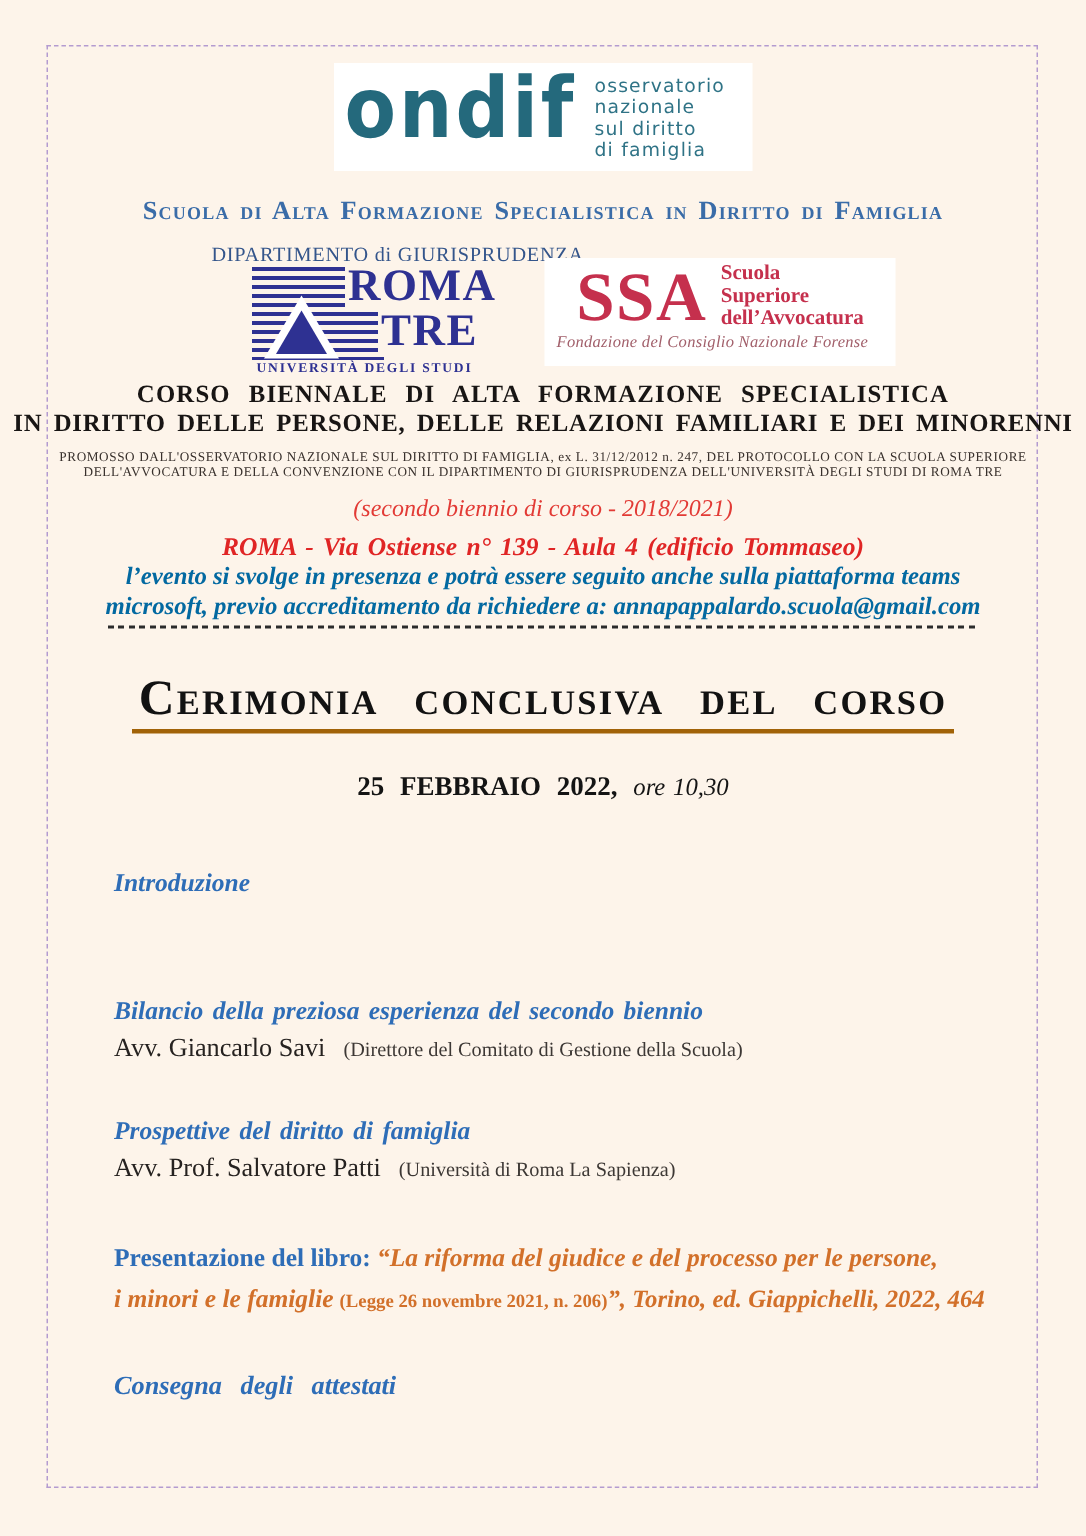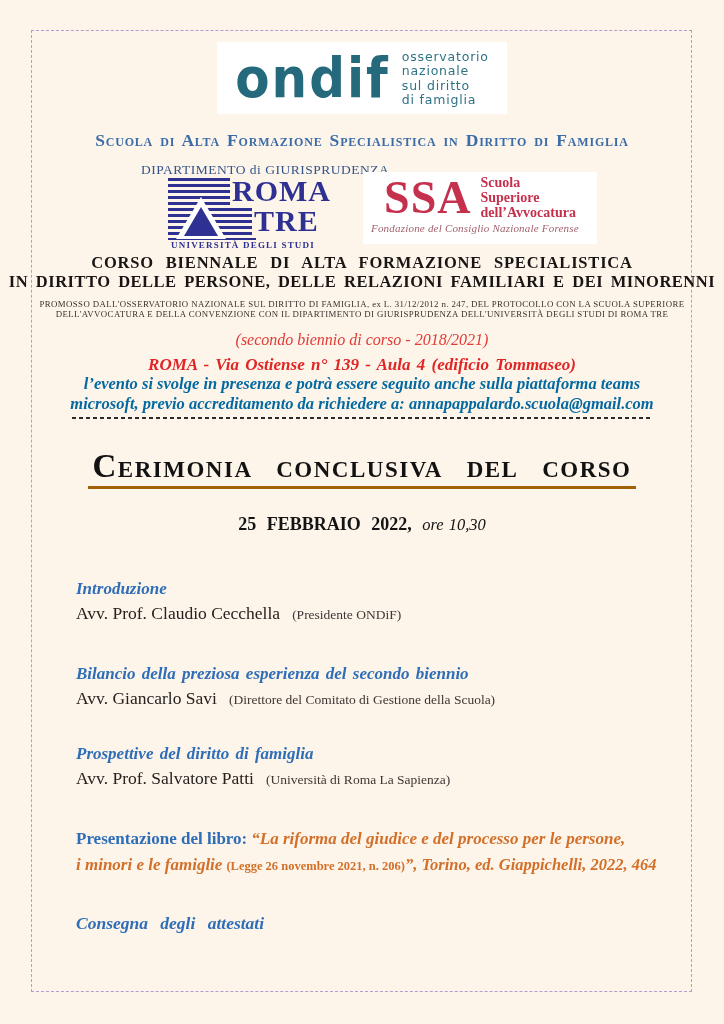--- a/index.html
+++ b/index.html
@@ -17,22 +17,22 @@
     border: 1px dashed #b49bd0;
     pointer-events: none;
   }
   .abs { position: absolute; }
   .center { left: 0; width: 724px; text-align: center; }
 
   
   .ondif-box {
     top: 42px; left: 50%; transform: translateX(-50%);
     background: #ffffff;
-    padding: 8px 18px 6px 18px;
-    display: flex; align-items: center; gap: 12px;
+    padding: 8px 18px 6px 7px;
+    display: flex; gap: 12px;
   }
   .ondif-word {
     font-family: "DejaVu Sans", sans-serif;
     color: #24697c; font-size: 50px; font-weight: bold;
     letter-spacing: 2px; line-height: 0.95;
     transform: scaleY(1.12); transform-origin: center;
   }
   .ondif-tagline {
     font-family: "DejaVu Sans", sans-serif;
     color: #2f7386; font-size: 12.5px; line-height: 1.15;
@@ -221,24 +221,20 @@
   <span class="ceremony-title">Cerimonia conclusiva del corso</span>
 </div>
 
 <div class="abs center date-line">
   <span class="date-part">25 FEBBRAIO 2022,</span>
   <span class="time-part">ore 10,30</span>
 </div>
 
 <div class="abs prog-item item-1">
   <div class="prog-title">Introduzione</div>
-  <div>
-    <span class="prog-speaker">Avv. Prof. Claudio Cecchella</span>
-    <span class="prog-role">(Presidente ONDiF)</span>
-  </div>
 </div>
 
 <div class="abs prog-item item-2">
   <div class="prog-title">Bilancio della preziosa esperienza del secondo biennio</div>
   <div>
     <span class="prog-speaker">Avv. Giancarlo Savi</span>
     <span class="prog-role">(Direttore del Comitato di Gestione della Scuola)</span>
   </div>
 </div>
 

